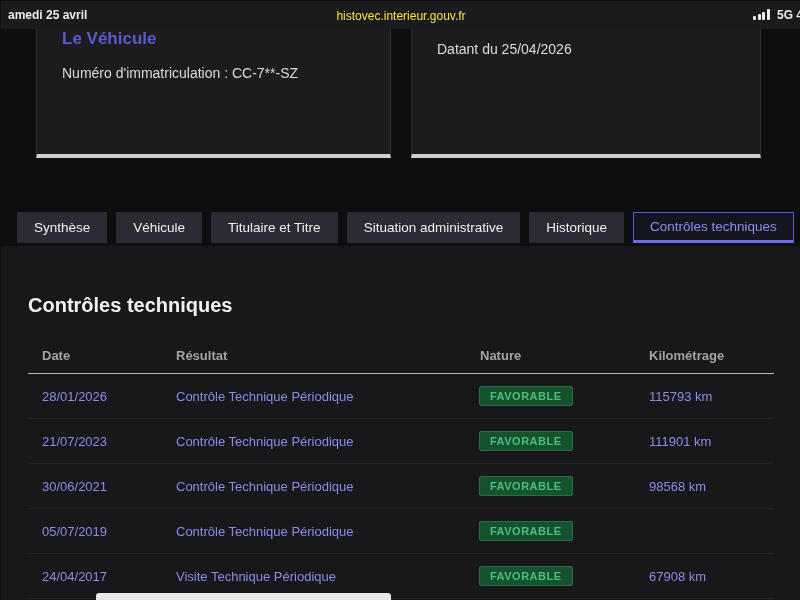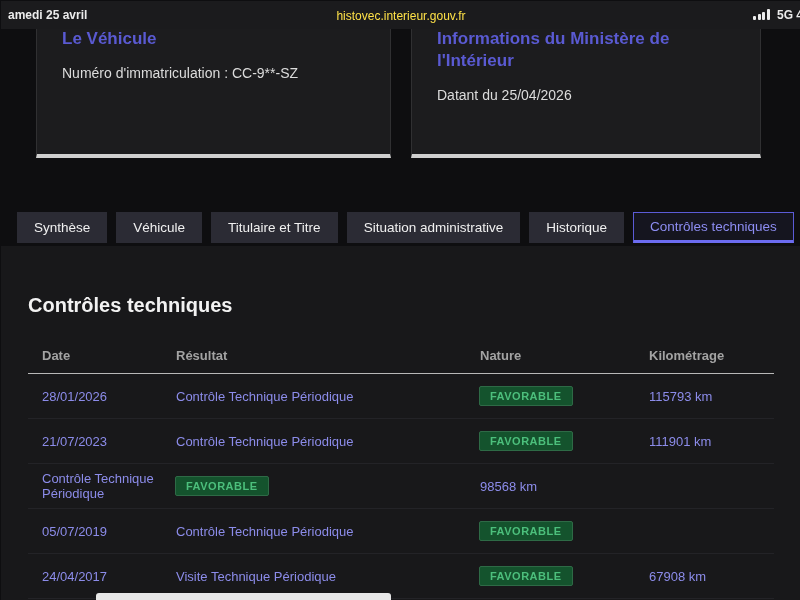--- a/index.html
+++ b/index.html
@@ -112,24 +112,23 @@
   .bottom-bar {
     position: absolute; left: 95px; width: 295px; bottom: 0; height: 8px;
     background: #e8e8e8; border-radius: 3px 3px 0 0; z-index: 8;
   }
 </style>
 </head>
 <body>
 
 <div class="card card-vehicle">
   <div class="card-title">Le Véhicule</div>
-  <div class="card-line">Numéro d'immatriculation : CC-9**-SZ</div>
+  <div class="card-line">Numéro d'immatriculation : CC-7**-SZ</div>
 </div>
 <div class="card card-ministry">
-  <div class="card-title">Informations du Ministère de l'Intérieur</div>
   <div class="card-line">Datant du 25/04/2026</div>
 </div>
 
 <div class="status-bar">
   <span class="status-date">amedi 25 avril</span>
   <span class="status-url">histovec.interieur.gouv.fr</span>
   <span class="status-right">
     <span class="signal-bars">
         <i></i>
         <i></i>
@@ -167,20 +166,21 @@
       <span class="badge">FAVORABLE</span>
       <span>115793 km</span>
     </div>
     <div class="t-row t-data">
       <span>21/07/2023</span>
       <span>Contrôle Technique Périodique</span>
       <span class="badge">FAVORABLE</span>
       <span>111901 km</span>
     </div>
     <div class="t-row t-data">
+      <span>30/06/2021</span>
       <span>Contrôle Technique Périodique</span>
       <span class="badge">FAVORABLE</span>
       <span>98568 km</span>
     </div>
     <div class="t-row t-data">
       <span>05/07/2019</span>
       <span>Contrôle Technique Périodique</span>
       <span class="badge">FAVORABLE</span>
     </div>
     <div class="t-row t-data">

